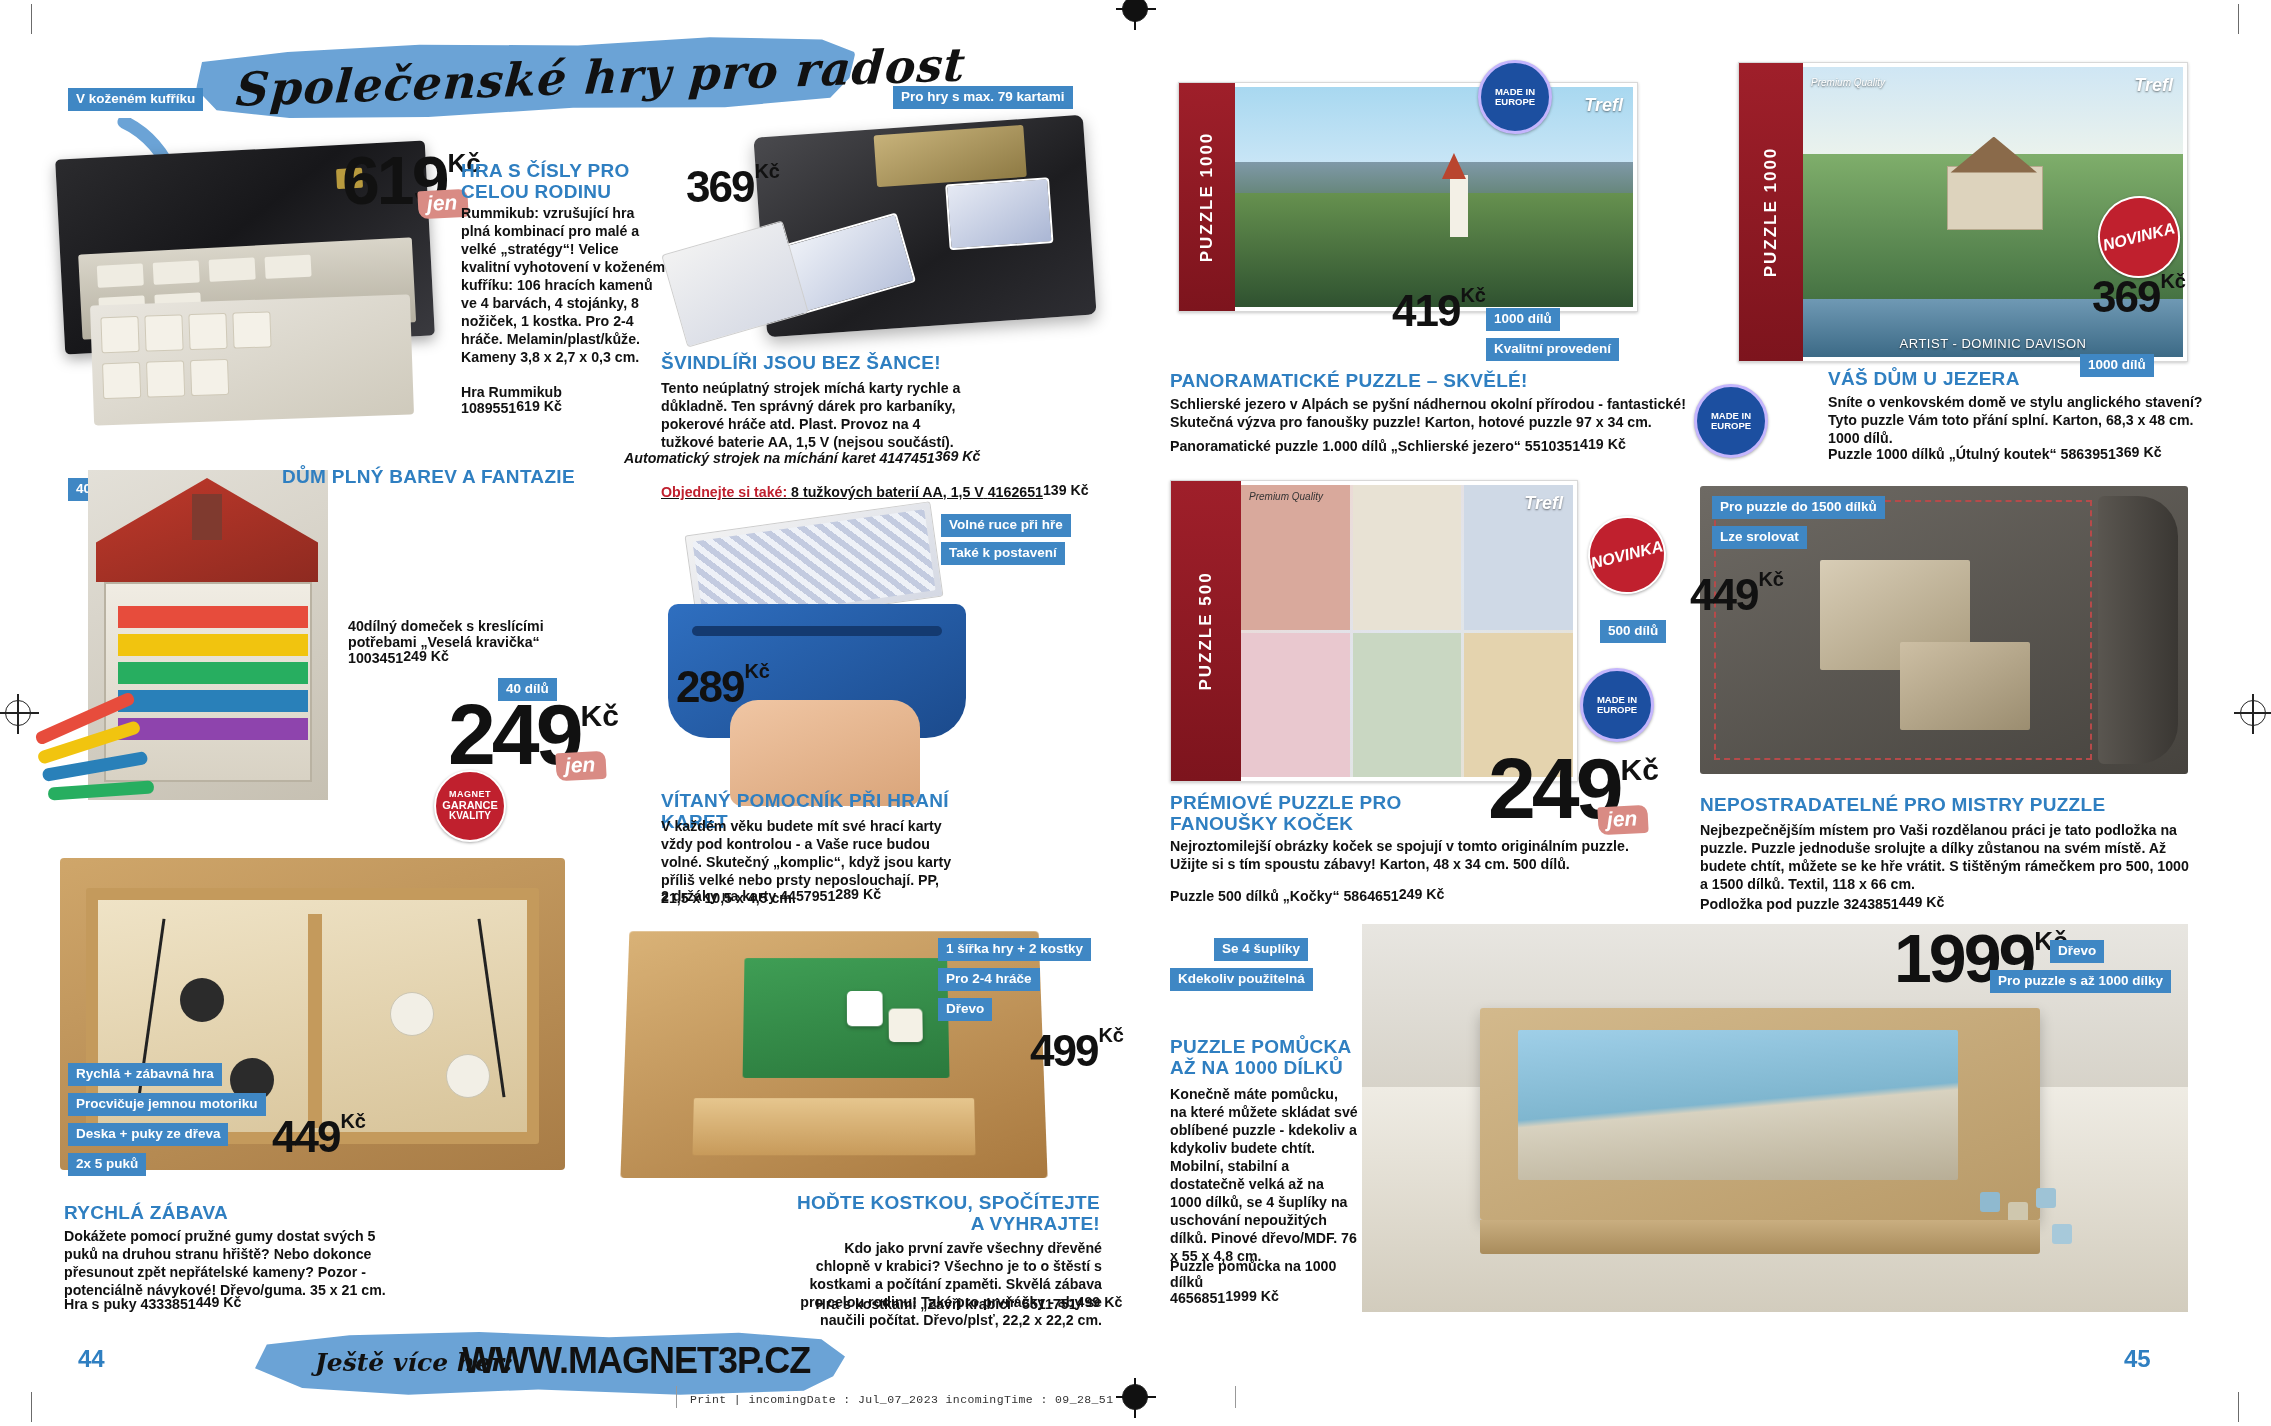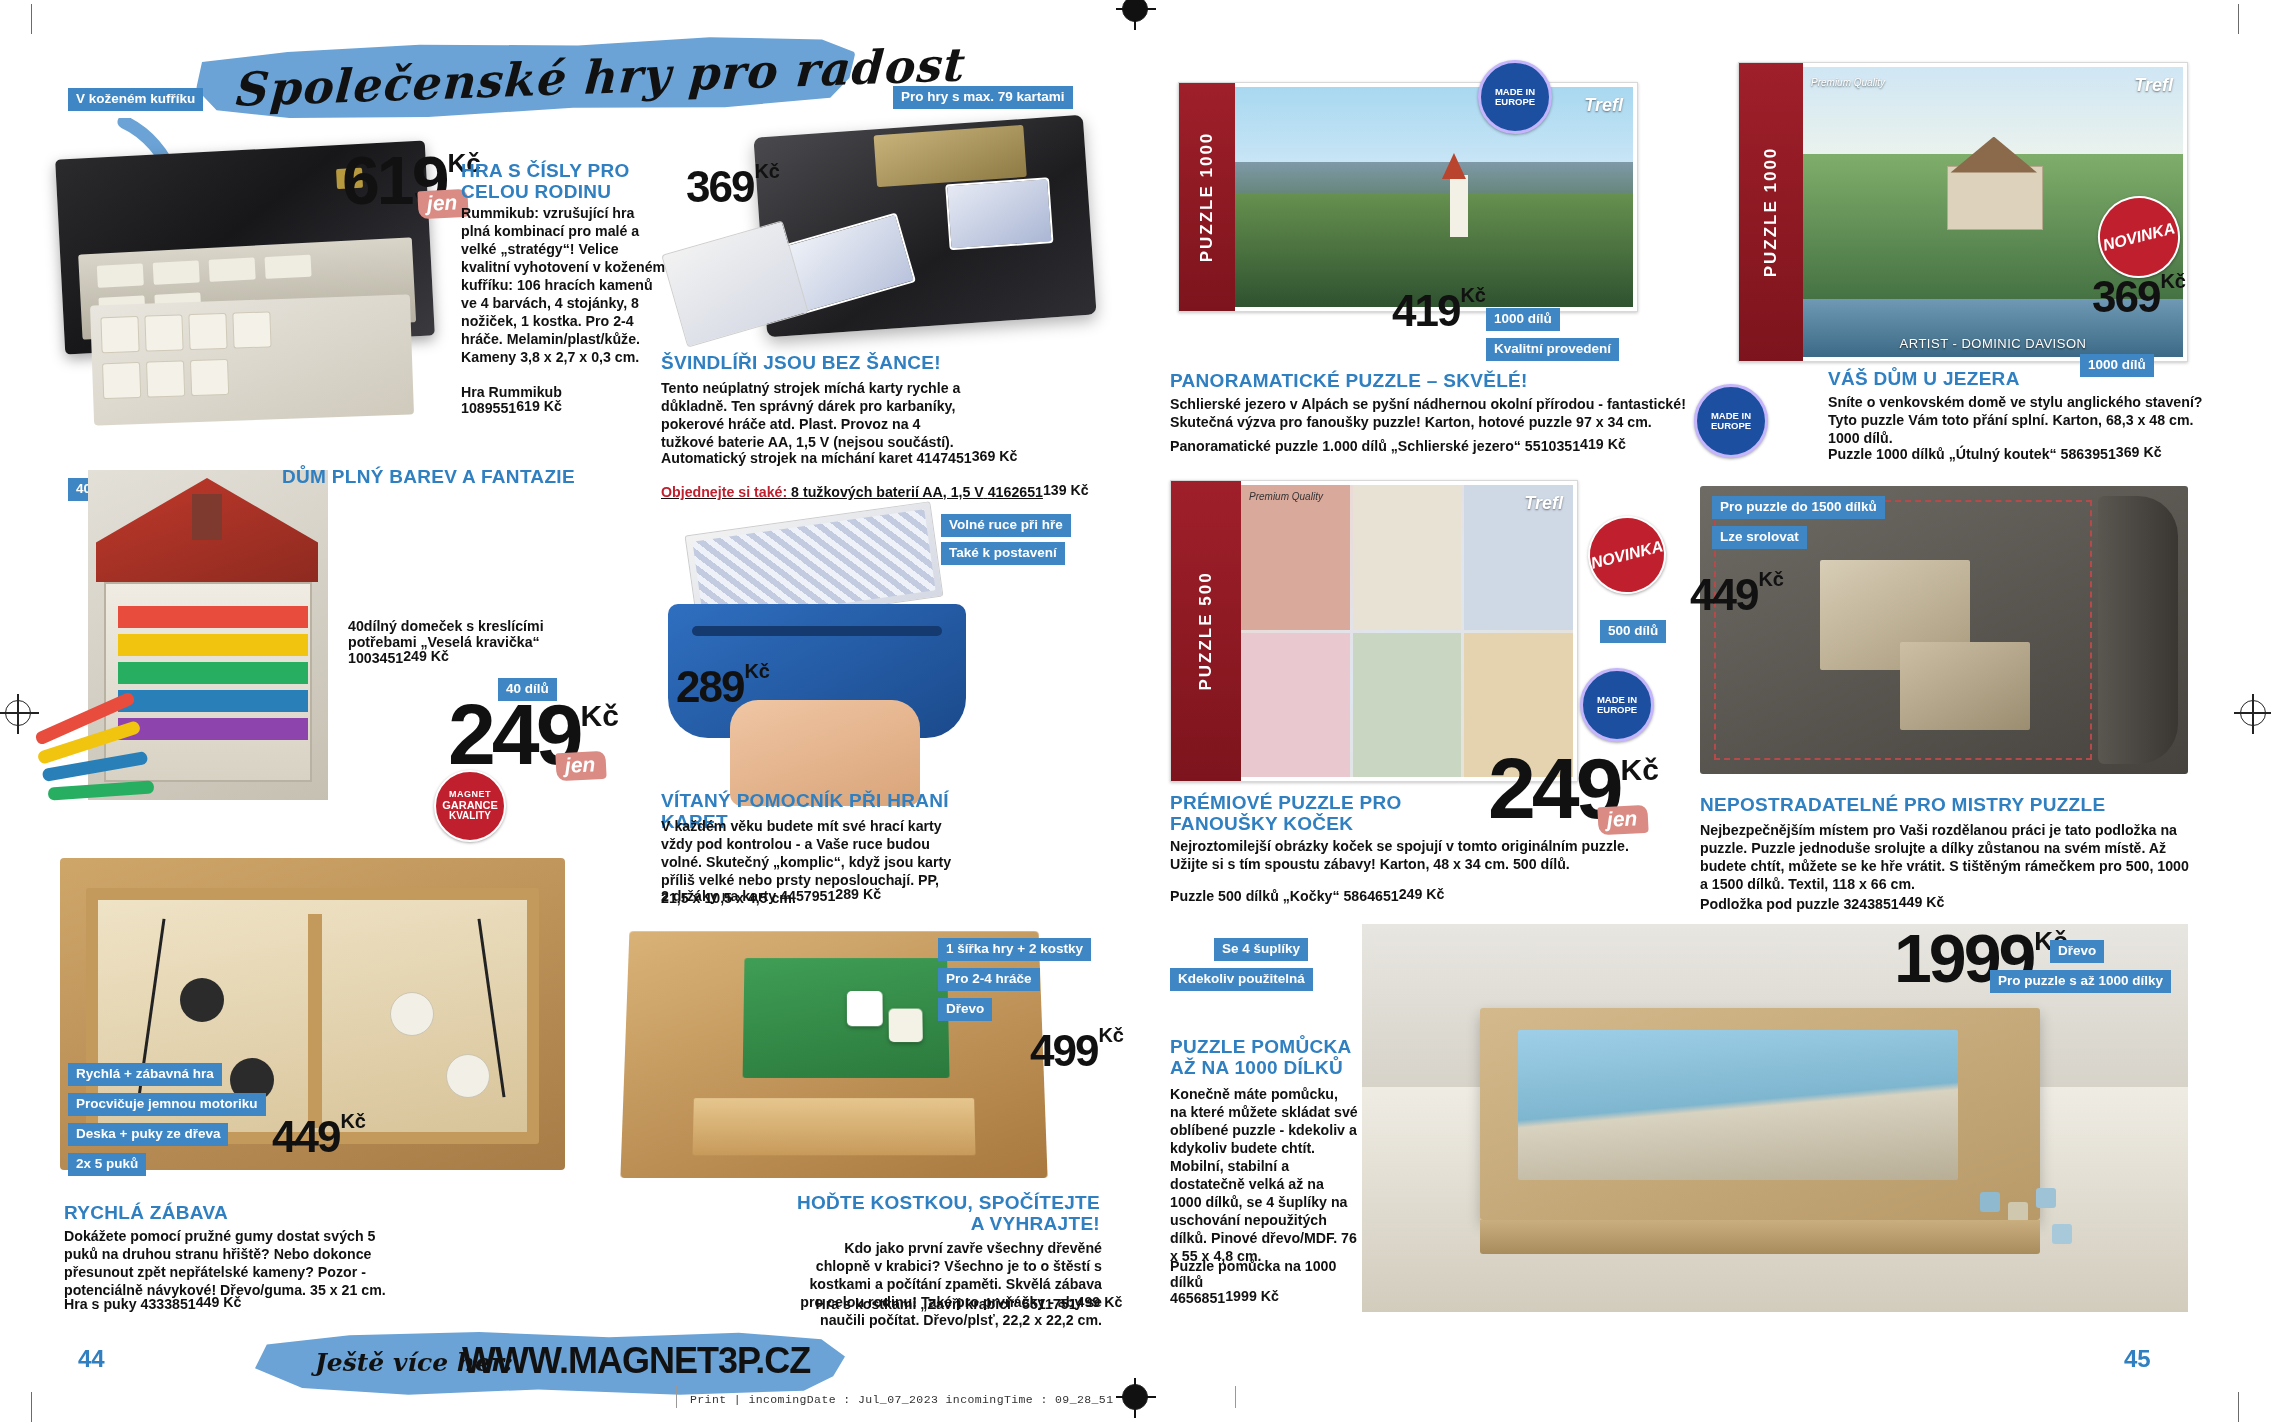--- a/index.html
+++ b/index.html
@@ -243,21 +243,21 @@
     <div style="position:absolute;left:188px;top:60px;width:104px;height:66px;background:linear-gradient(150deg,#e6eaf4,#aab6d4);border-radius:4px;border:2px solid #fff;"></div>
   </div>
   <div class="photo ph-cards" style="left:672px;top:236px;width:126px;height:96px;border-radius:4px;transform:rotate(-16deg);border:1px solid #cfcfcf;"></div>
 
   <div class="price" style="left:686px;top:168px;">
     <span class="amt">369</span><span class="cur">Kč</span>
   </div>
 
   <div class="h-title" style="position:absolute;left:661px;top:352px;width:300px;">ŠVINDLÍŘI JSOU BEZ ŠANCE!</div>
   <div class="body-txt" style="position:absolute;left:661px;top:380px;width:300px;">Tento neúplatný strojek míchá karty rychle a důkladně. Ten správný dárek pro karbaníky, pokerové hráče atd. Plast. Provoz na 4 tužkové baterie AA, 1,5 V (nejsou součástí).</div>
-  <div class="code-line" style="position:absolute;left:661px;top:450px;">
+  <div class="code-line" style="position:absolute;left:624px;top:450px;font-style:italic;">
     <span>Automatický strojek na míchání karet</span>
     <span class="num">4147451</span>
     <span class="price">369 Kč</span>
   </div>
   <div class="code-line" style="position:absolute;left:661px;top:484px;text-decoration:underline;">
     <span class="kc-red">Objednejte si také:</span>
     <span>8 tužkových baterií AA, 1,5 V</span>
     <span class="num">4162651</span>
     <span class="price">139 Kč</span>
   </div>

